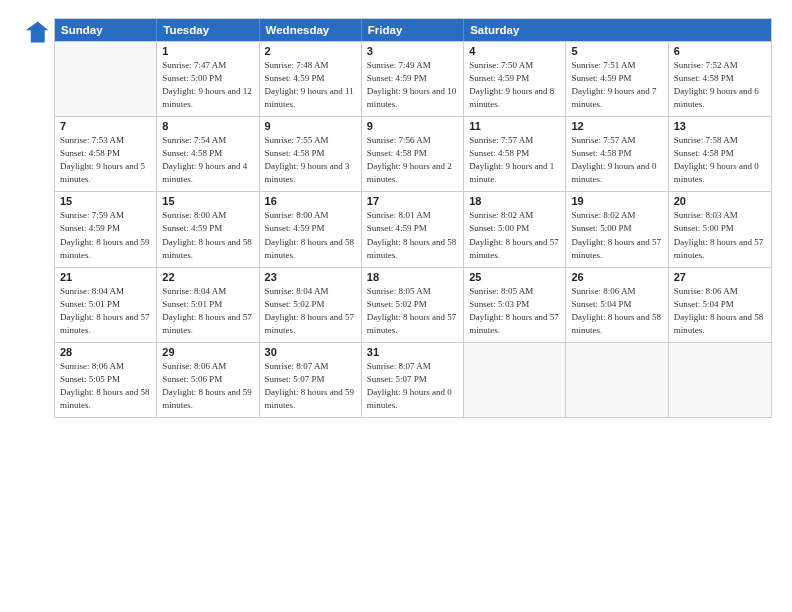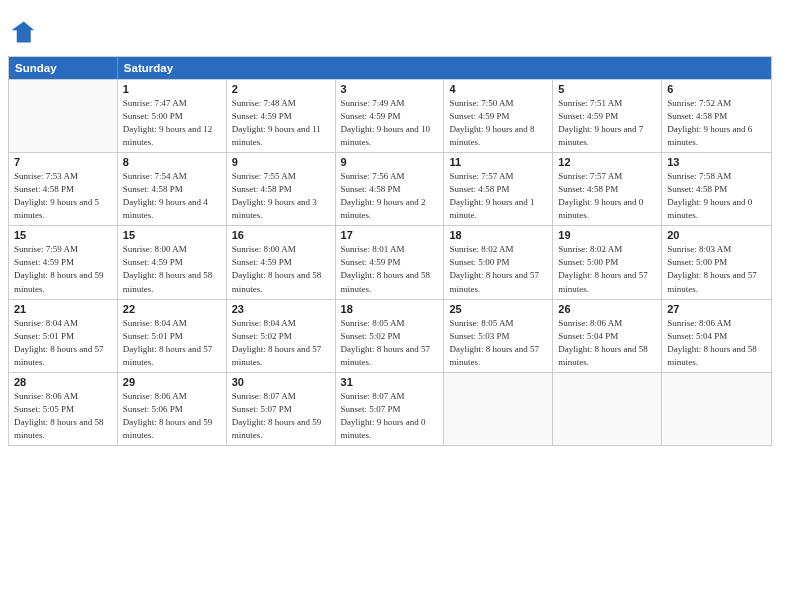--- a/index.html
+++ b/index.html
@@ -6,23 +6,23 @@
     body {
       width: 792px;
       height: 612px;
       font-family: Arial, sans-serif;
       background: #fff;
       overflow: hidden;
     }
     .page {
       width: 792px;
       height: 432px;
-      padding: 18px 20px 14px 8px;
-      display: flex;
-      flex-direction: column;
+      padding: 18px 20px 14px 22px;
+      display: flex;
+      flex-direction: row;
     }
     .header {
       display: flex;
       justify-content: space-between;
       align-items: flex-start;
       margin-bottom: 10px;
     }
     .logo {
       display: flex;
       align-items: center;
@@ -115,20 +115,23 @@
     </div>
     <div class="title-block">
       <div class="month-title"></div>
       <div class="location"></div>
     </div>
   </div>
 
   <div class="calendar">
     <div class="cal-header" id="cal-header">
         <div class="cal-header-cell">Sunday</div>
+        <div class="cal-header-cell">Tuesday</div>
+        <div class="cal-header-cell">Wednesday</div>
+        <div class="cal-header-cell">Friday</div>
         <div class="cal-header-cell">Saturday</div>
       </div>
     <div class="cal-body" id="cal-body">
         <div class="cal-row">
           <div class="cal-cell empty"></div>
           <div class="cal-cell">
             <div class="day-num">1</div>
             <div class="day-info">Sunrise: 7:47 AM<br>Sunset: 5:00 PM<br>Daylight: 9 hours and 12 minutes.</div>
           </div>
           <div class="cal-cell">

